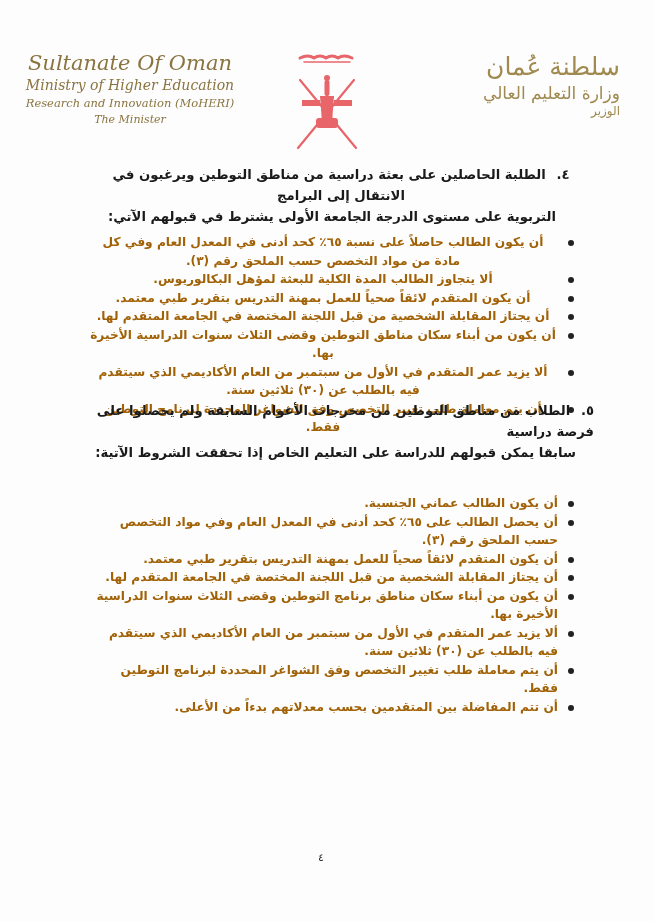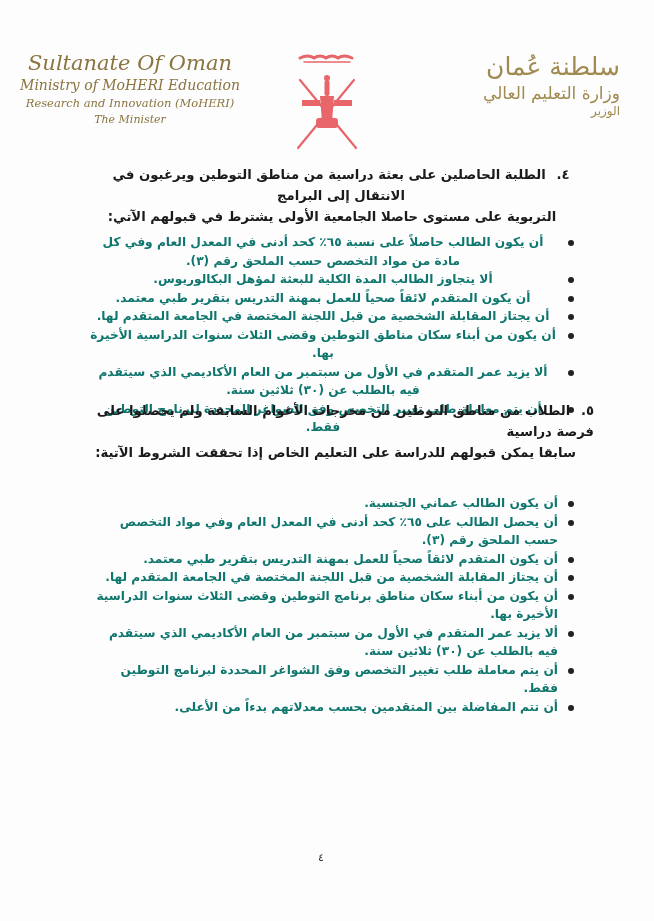--- a/index.html
+++ b/index.html
@@ -20,36 +20,36 @@
   .lh-ar .a2 { font-size: 17px; line-height: 22px; }
   .lh-ar .a3 { font-size: 14px; line-height: 19px; }
   .lh-ar .a4 { font-size: 12px; line-height: 15px; }
 
   
   .content { position: absolute; left: 88px; top: 164px; width: 506px; direction: rtl; text-align: right; font-family: "DejaVu Sans", sans-serif; }
   .sec-head { font-weight: bold; font-size: 13.2px; line-height: 21px; margin: 0; padding-right: 0; }
   .sec-head .num { margin-left: 6px; }
   .sec-head .cont { display: block; padding-right: 18px; }
   ul.items { list-style: none; margin: 6px 0 0 0; padding: 0 18px 0 0; }
-  ul.items li { position: relative; font-size: 12.2px; line-height: 18.5px; font-weight: bold; padding-right: 18px; color: #0f766e; }
+  ul.items li { position: relative; font-size: 12.2px; line-height: 18.5px; font-weight: bold; padding-right: 18px; color: #a16207; }
   ul.items li::before { content: ""; position: absolute; right: 2px; top: 7px; width: 6px; height: 6px; border-radius: 50%; background: #222; }
   .sec1 { position: absolute; top: 0; text-align: center; }
   .sec2 { position: absolute; top: 236px; }
   .sec2 ul.items { margin-top: 31px; }
 
   .page-num { position: absolute; left: 318px; top: 851px; font-size: 11px; color: #333; direction: rtl; }
 </style>
 </head>
 <body>
 
 <div class="page">
 
   <div class="lh-en">
     <div class="l1">Sultanate Of Oman</div>
-    <div class="l2">Ministry of MoHERI Education</div>
+    <div class="l2">Ministry of Higher Education</div>
     <div class="l3">Research and Innovation (MoHERI)</div>
     <div class="l4">The Minister</div>
   </div>
 
   <div class="emblem">
     <svg width="82" height="100" viewBox="0 0 82 100">
       <g fill="none" stroke="#e8656a" stroke-width="2.2" stroke-linecap="round">
         <path d="M14 6 q8 -4 14 0 q6 -4 12 0 q6 -4 12 0 q6 -4 14 0" stroke-width="3"></path>
         <path d="M18 10 h46" stroke-width="1.5"></path>
         <line x1="14" y1="28" x2="70" y2="96"></line>
@@ -71,21 +71,21 @@
     <div class="a2">وزارة التعليم العالي</div>
     <div class="a4">الوزير</div>
   </div>
 
   <div class="content">
 
     <div class="sec1" style="width:506px;">
       <p class="sec-head">
         <span class="num">٤.</span>
         <span>الطلبة الحاصلين على بعثة دراسية من مناطق التوطين ويرغبون في الانتقال إلى البرامج</span>
-        <span class="cont">التربوية على مستوى حاصلا الجامعية الأولى يشترط في قبولهم الآتي:</span>
+        <span class="cont">التربوية على مستوى الدرجة الجامعة الأولى يشترط في قبولهم الآتي:</span>
       </p>
       <ul class="items">
         <li>أن يكون الطالب حاصلاً على نسبة ٦٥٪ كحد أدنى في المعدل العام وفي كل مادة من مواد التخصص حسب الملحق رقم (٣).</li>
         <li>ألا يتجاوز الطالب المدة الكلية للبعثة لمؤهل البكالوريوس.</li>
         <li>أن يكون المتقدم لائقاً صحياً للعمل بمهنة التدريس بتقرير طبي معتمد.</li>
         <li>أن يجتاز المقابلة الشخصية من قبل اللجنة المختصة في الجامعة المتقدم لها.</li>
         <li>أن يكون من أبناء سكان مناطق التوطين وقضى الثلاث سنوات الدراسية الأخيرة بها.</li>
         <li>ألا يزيد عمر المتقدم في الأول من سبتمبر من العام الأكاديمي الذي سيتقدم فيه بالطلب عن (٣٠) ثلاثين سنة.</li>
         <li>أن يتم معاملة طلب تغيير التخصص وفق الشواغر المحددة لبرنامج التوطين فقط.</li>
       </ul>

